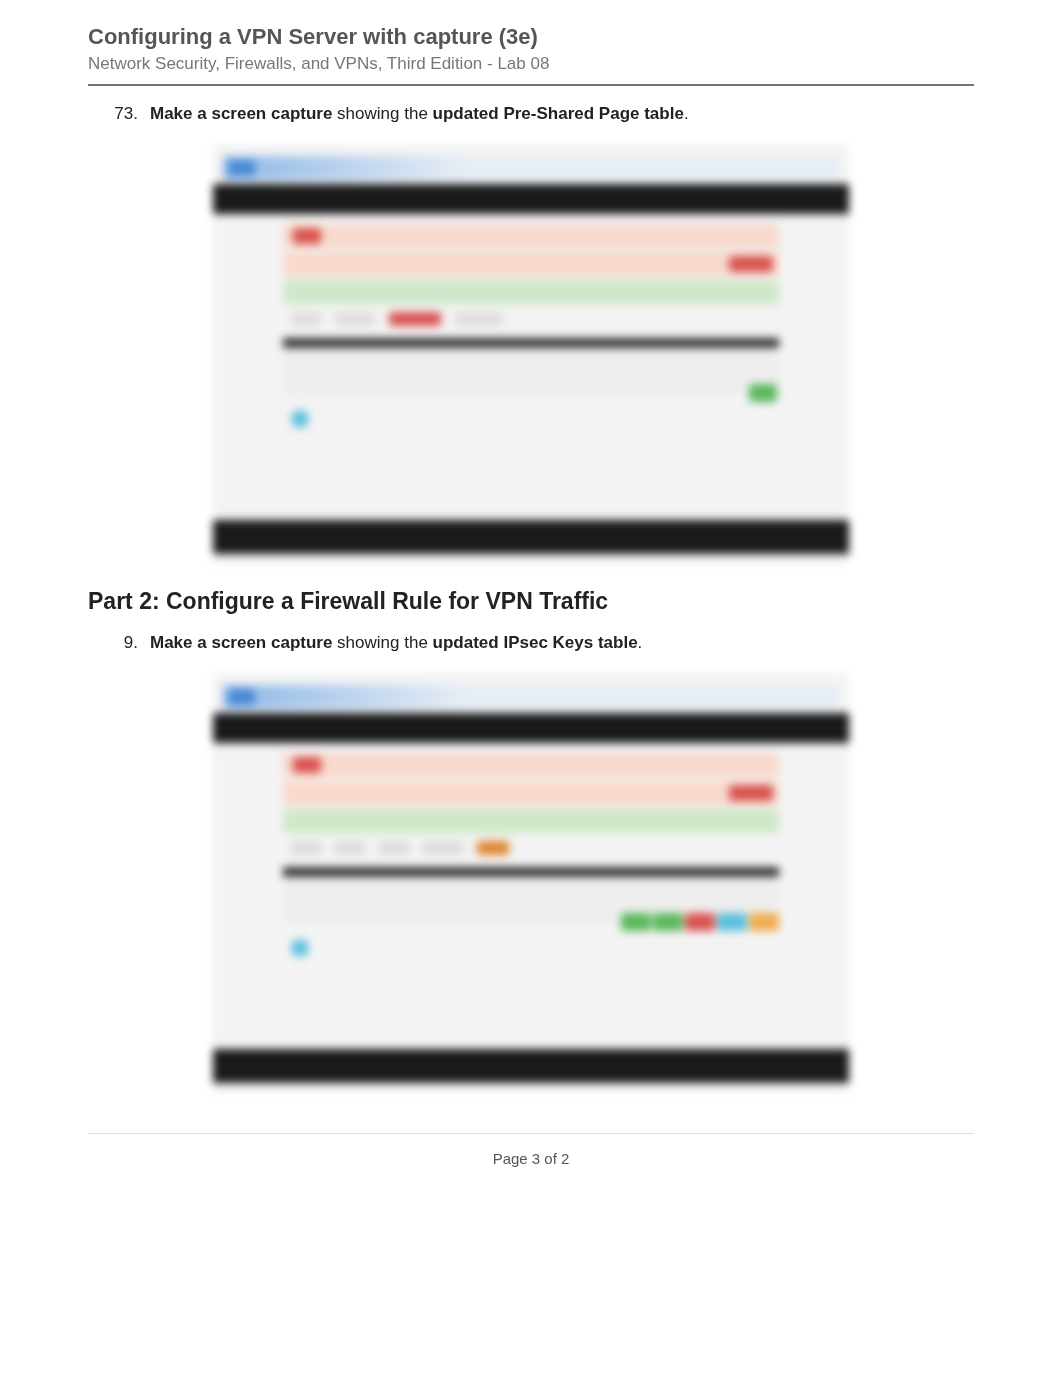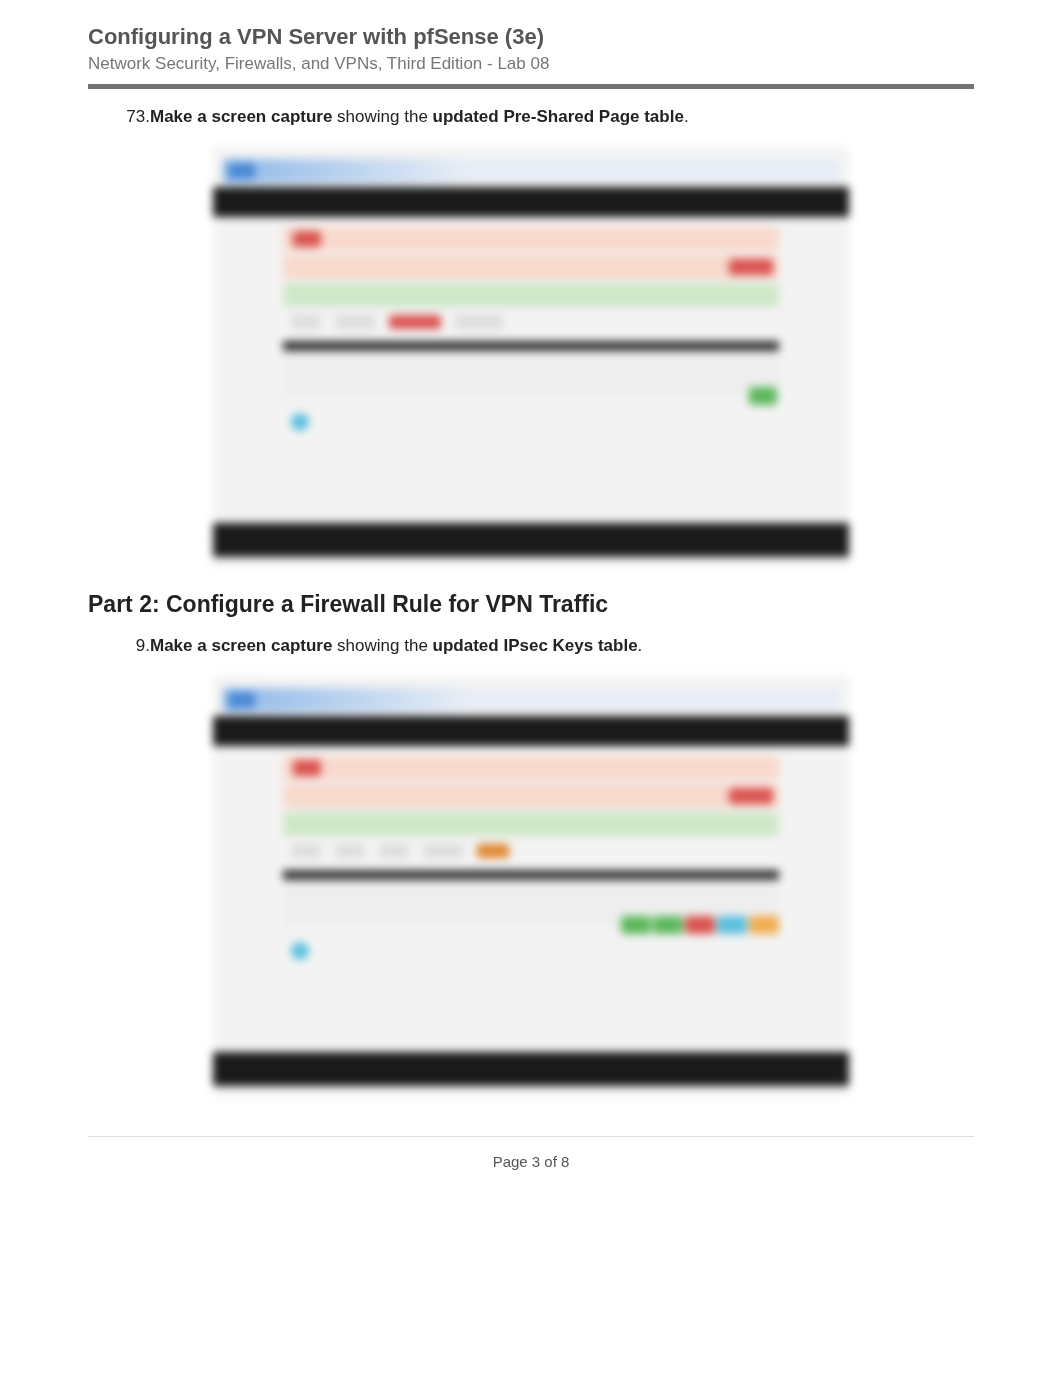--- a/index.html
+++ b/index.html
@@ -16,34 +16,34 @@
     .header-title {
       font-size: 22px;
       font-weight: bold;
       color: #555;
     }
     .header-subtitle {
       font-size: 17px;
       color: #777;
       margin-top: 4px;
       padding-bottom: 10px;
-      border-bottom: 5px solid #737373;
+      border-bottom: 2px solid #737373;
       margin-bottom: 18px;
     }
     .step {
       display: flex;
       margin-left: 20px;
       margin-bottom: 14px;
       font-size: 17px;
       color: #222;
     }
     .step-num {
       min-width: 42px;
       text-align: right;
-      padding-right: 0;
+      padding-right: 12px;
     }
     .step-text { flex: 1; }
     .bold { font-weight: bold; }
     .part-heading {
       font-size: 23px;
       font-weight: bold;
       color: #222;
       margin: 18px 0 18px 0;
     }
     .blurred-screenshot {
@@ -128,21 +128,21 @@
       text-align: center;
       font-size: 15px;
       color: #555;
       padding-bottom: 20px;
     }
   </style>
 </head>
 <body>
 
 <div class="page">
-  <div class="header-title">Configuring a VPN Server with pfSense (3e)</div>
+  <div class="header-title">Configuring a VPN Server with capture (3e)</div>
   <div class="header-subtitle">Network Security, Firewalls, and VPNs, Third Edition - Lab 08</div>
 
   <div class="step">
     <div class="step-num">73.</div>
     <div class="step-text">
       <span class="bold">Make a screen capture</span><span> showing the </span><span class="bold">updated Pre-Shared Page table</span><span>.</span>
     </div>
   </div>
 
   <div class="blurred-screenshot">
@@ -196,14 +196,14 @@
         <div class="b g2"></div>
         <div class="b r"></div>
         <div class="b bl"></div>
         <div class="b o"></div>
     </div>
     <div class="ss-info"></div>
     <div class="ss-blackbar bottom"></div>
   </div>
 
   <div class="footer-divider"></div>
-  <div class="footer">Page 3 of 8</div>
+  <div class="footer">Page 3 of 2</div>
 </div>
 
 </body></html>

